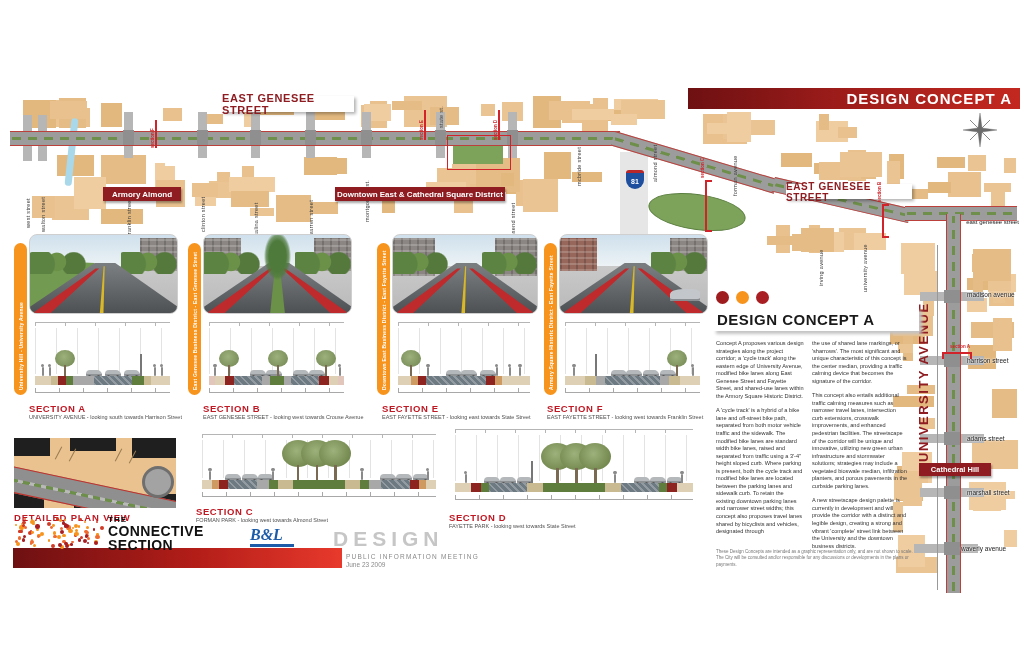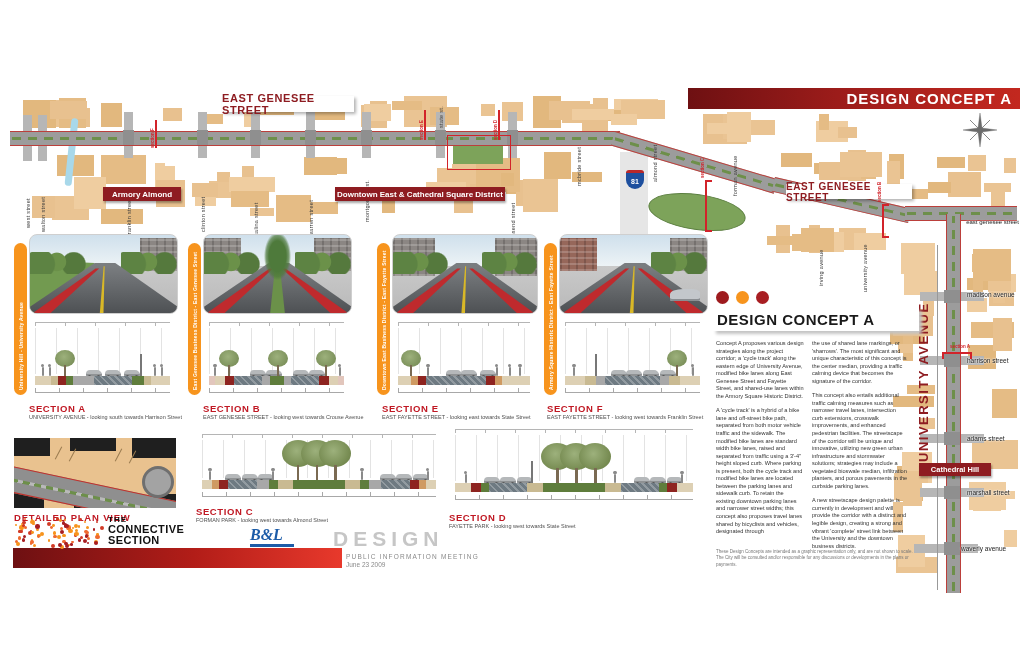--- a/index.html
+++ b/index.html
@@ -126,21 +126,21 @@
           background:repeating-linear-gradient(90deg,#6d8f4a 0 7px,#b9b9b9 7px 12px);}
   #dp-plaza{position:absolute;left:128px;top:28px;width:26px;height:26px;border-radius:50%;
           background:#a3a3a3;border:3px solid #6f6f6f;z-index:2;}
   .dp-leader{position:absolute;width:1px;height:14px;background:#9a7b50;transform:rotate(28deg);z-index:3;}
   #dplan-label{position:absolute;left:14px;top:512px;color:#c01823;font-weight:bold;font-size:9.5px;
           letter-spacing:.8px;z-index:20;}
   #logo-dots{position:absolute;left:14px;top:517px;width:92px;height:32px;z-index:20;}
   .ldot{position:absolute;border-radius:50%;}
   #logo-text{position:absolute;left:108px;top:516px;z-index:20;color:#111;line-height:1;}
   #logo-text .t1{font-size:8px;font-weight:bold;letter-spacing:1px;}
-  #logo-text .t2,#logo-text .t3{font-size:11px;font-weight:bold;letter-spacing:.4px;}
+  #logo-text .t2,#logo-text .t3{font-size:14px;font-weight:bold;letter-spacing:.4px;}
   #redbar{position:absolute;left:13px;top:548px;width:329px;height:20px;z-index:19;
           background:linear-gradient(90deg,#6e1012,#b21d18 55%,#e8392c);}
   #bl-logo{position:absolute;left:250px;top:527px;z-index:21;color:#1c5ca8;
           font-family:"Liberation Serif",serif;font-style:italic;font-weight:bold;font-size:16px;line-height:1;}
   #bl-logo .bar{height:2.5px;background:#1c5ca8;margin-top:1px;width:44px;}
   #clear-label{position:absolute;left:333px;top:527px;z-index:21;color:#c6c6c6;font-weight:bold;
           font-size:21px;letter-spacing:5px;}
   #meeting{position:absolute;left:346px;top:553px;z-index:21;color:#8a8a8a;font-size:6.5px;line-height:1.3;}
   #meeting .m1{letter-spacing:1.2px;}
 

